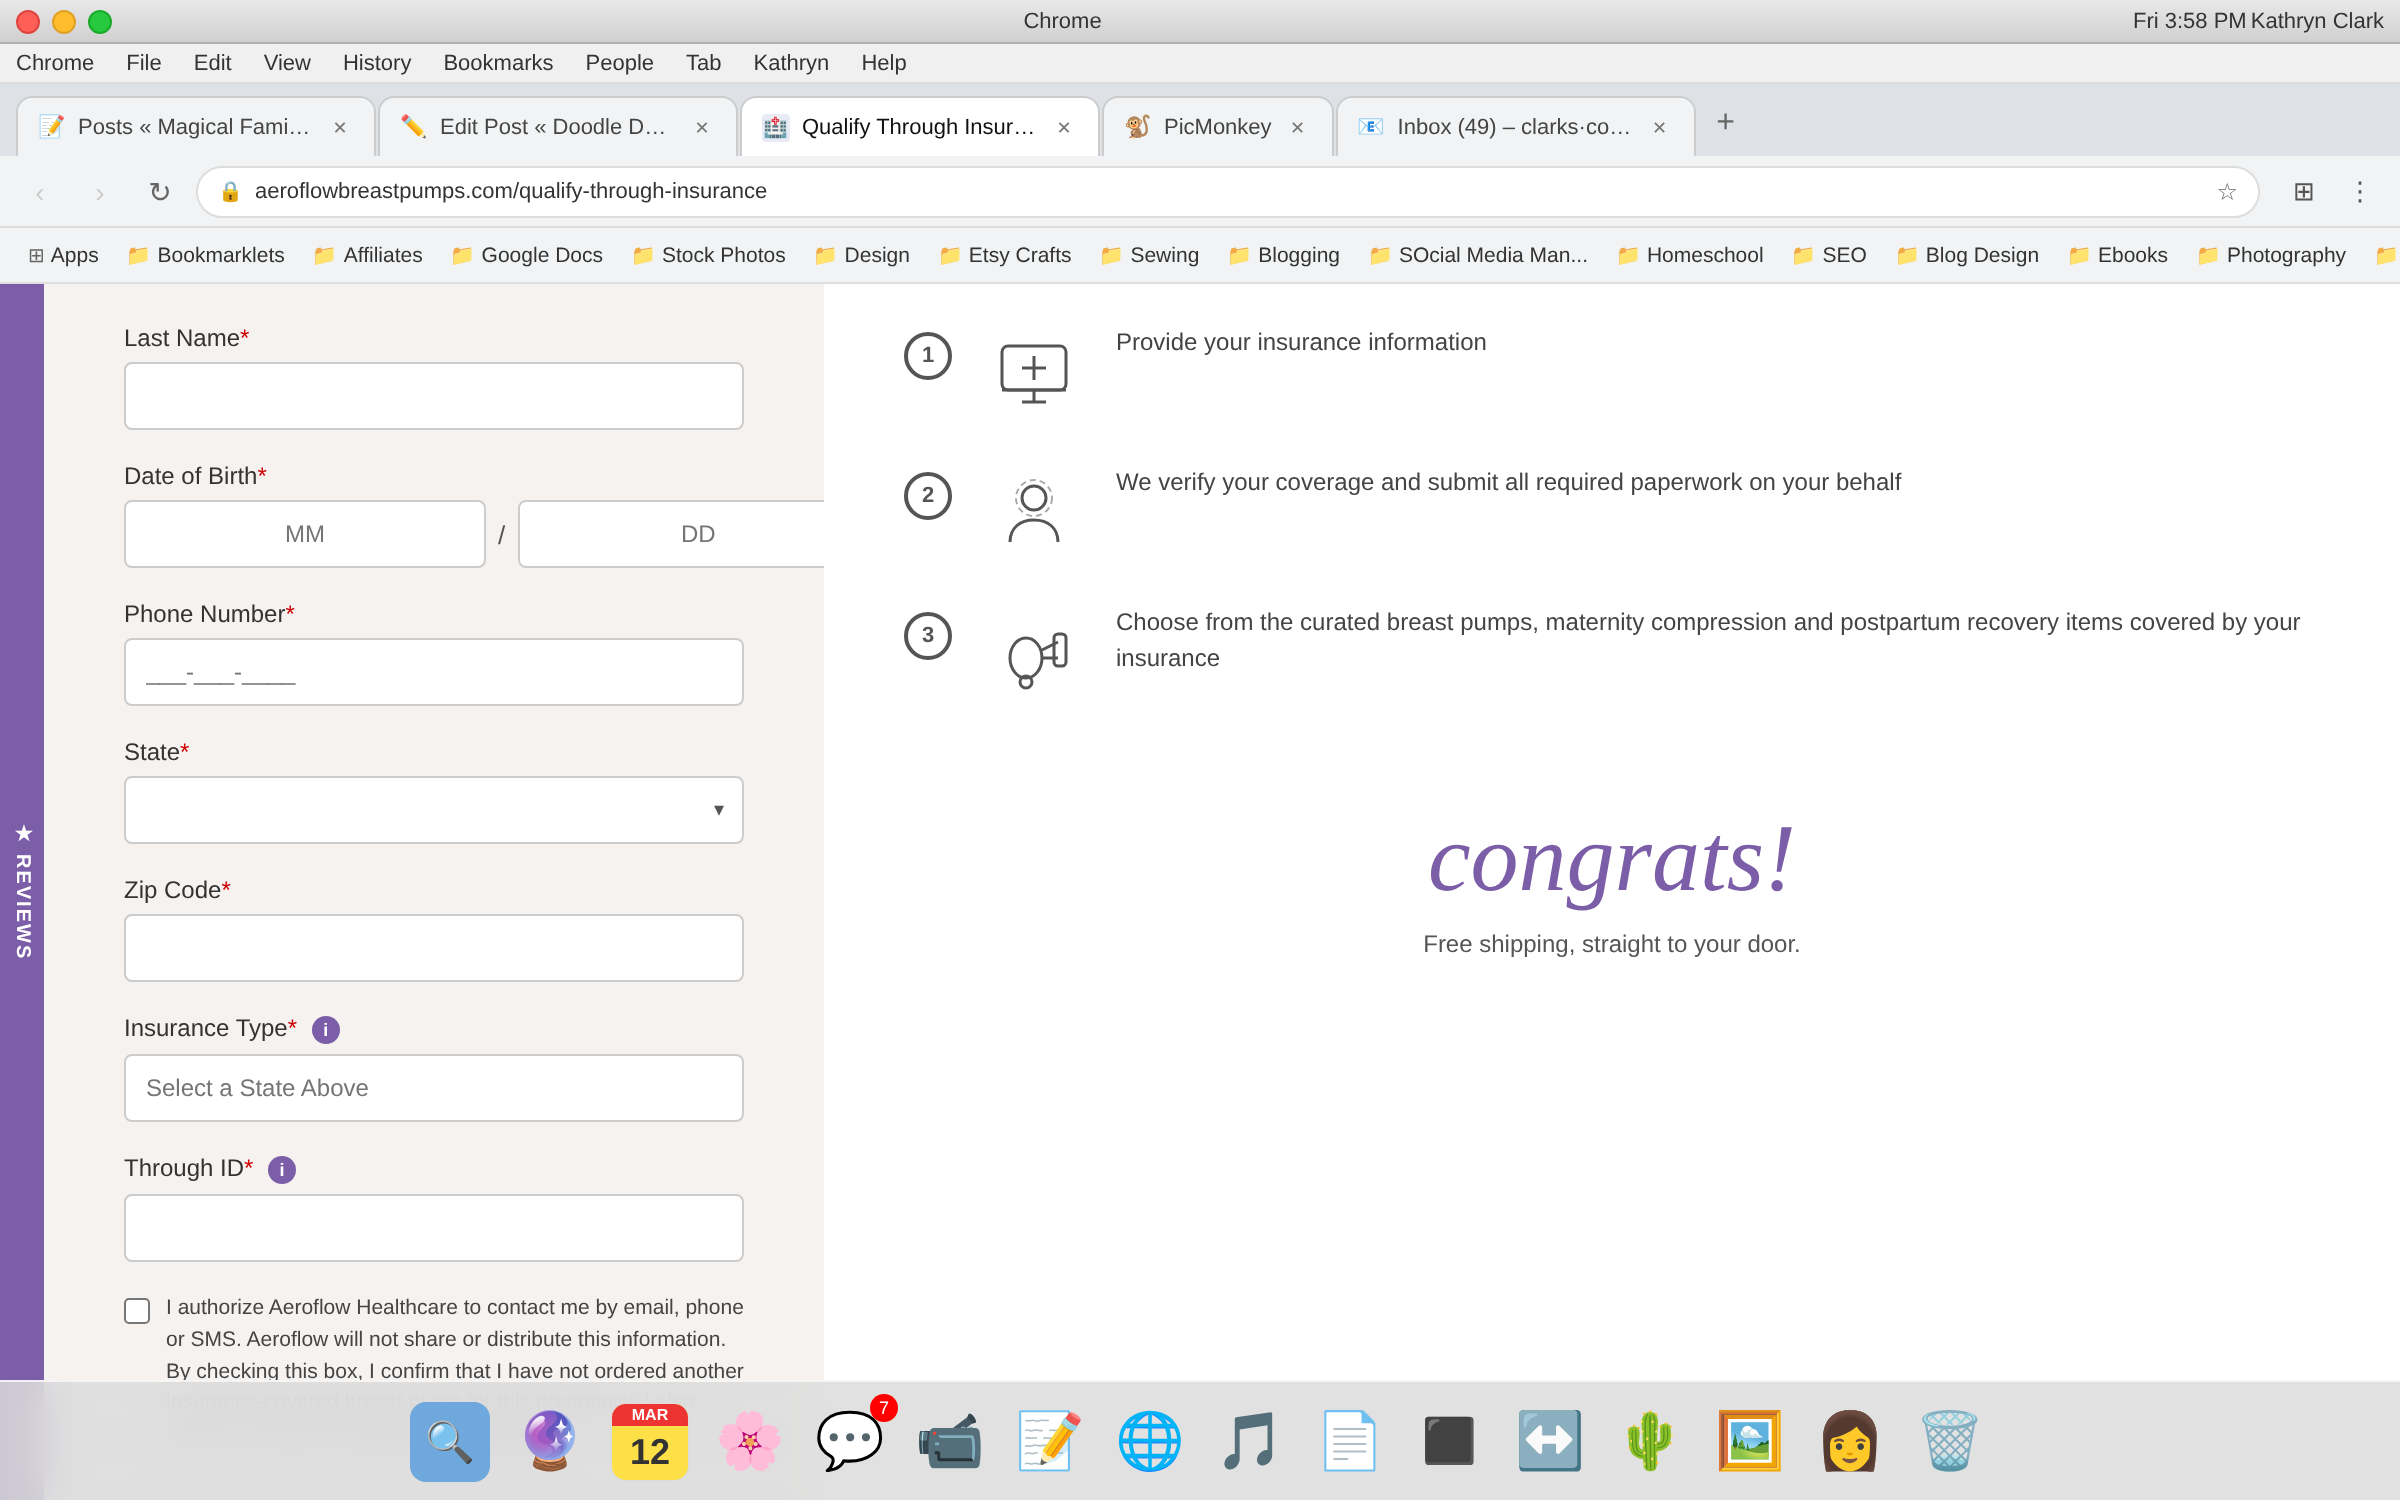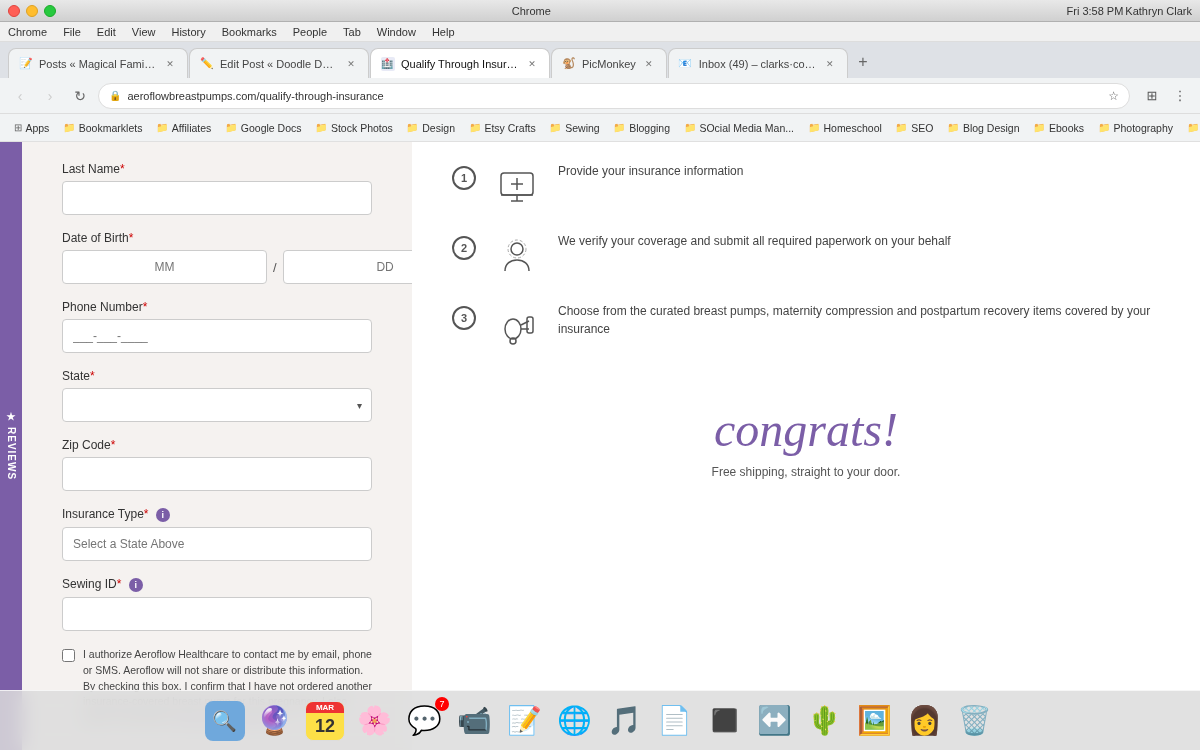--- a/index.html
+++ b/index.html
@@ -148,21 +148,21 @@
     .form-label {
       font-size: 12px; color: #333; margin-bottom: 5px; display: block; font-weight: 400;
     }
     .required-star { color: #c00; }
     .form-input {
       width: 100%; height: 34px; border: 1px solid #ccc; border-radius: 4px;
       padding: 0 10px; font-size: 12px; background: #fff; color: #333;
       outline: none;
     }
     .dob-group { display: flex; align-items: center; gap: 6px; }
-    .dob-input { flex: 1; height: 34px; border: 1px solid #ccc; border-radius: 4px; padding: 0 24px; font-size: 12px; background: #fff; text-align: center; outline: none; color: #aaa; }
+    .dob-input { flex: 1; height: 34px; border: 1px solid #ccc; border-radius: 4px; padding: 0 12px; font-size: 12px; background: #fff; text-align: center; outline: none; color: #aaa; }
     .dob-sep { color: #555; font-size: 13px; }
     .select-wrapper { position: relative; }
     .form-select {
       width: 100%; height: 34px; border: 1px solid #ccc; border-radius: 4px;
       padding: 0 10px; font-size: 12px; background: #fff; color: #333;
       appearance: none; outline: none; cursor: pointer;
     }
     .select-arrow {
       position: absolute; right: 10px; top: 50%; transform: translateY(-50%);
       font-size: 10px; color: #555; pointer-events: none;
@@ -257,21 +257,21 @@
 
 <div class="menu-bar">
   <span class="menu-item">Chrome</span>
   <span class="menu-item">File</span>
   <span class="menu-item">Edit</span>
   <span class="menu-item">View</span>
   <span class="menu-item">History</span>
   <span class="menu-item">Bookmarks</span>
   <span class="menu-item">People</span>
   <span class="menu-item">Tab</span>
-  <span class="menu-item">Window</span>
+  <span class="menu-item">Kathryn</span>
   <span class="menu-item">Help</span>
 </div>
 
 <div class="tab-bar">
   <div class="tab">
     <span class="tab-favicon">📝</span>
     <span class="tab-label">Posts « Magical Family Travel ·</span>
     <span class="tab-close">✕</span>
   </div>
   <div class="tab">
@@ -389,21 +389,21 @@
     <div class="form-group">
       <label class="form-label">
         <span>Insurance Type</span><span class="required-star">*</span>
         <span class="info-icon">i</span>
       </label>
       <input type="text" class="form-input insurance-placeholder" style="color: rgb(170, 170, 170);" placeholder="Select a State Above">
     </div>
 
     <div class="form-group">
       <label class="form-label">
-        <span>Sewing ID</span><span class="required-star">*</span>
+        <span>Through ID</span><span class="required-star">*</span>
         <span class="info-icon">i</span>
       </label>
       <input type="text" class="form-input" value="" style="">
     </div>
 
     <div class="form-group">
       <div class="checkbox-group">
         <input type="checkbox" style="">
         <span class="checkbox-text">
           <span>I authorize Aeroflow Healthcare to contact me by email, phone or SMS. Aeroflow will not share or distribute this information. By checking this box, I confirm that I have not ordered another insurance-covered breast pump for this pregnancy. I also agree to Aeroflow's </span><a class="terms-link">Terms and Conditions</a>

